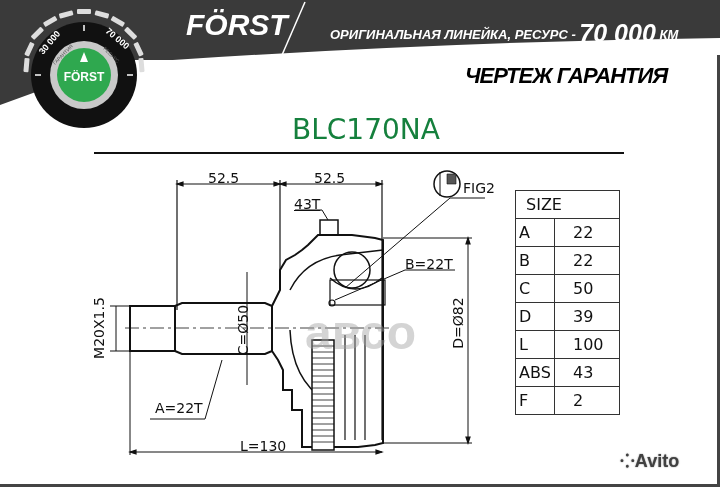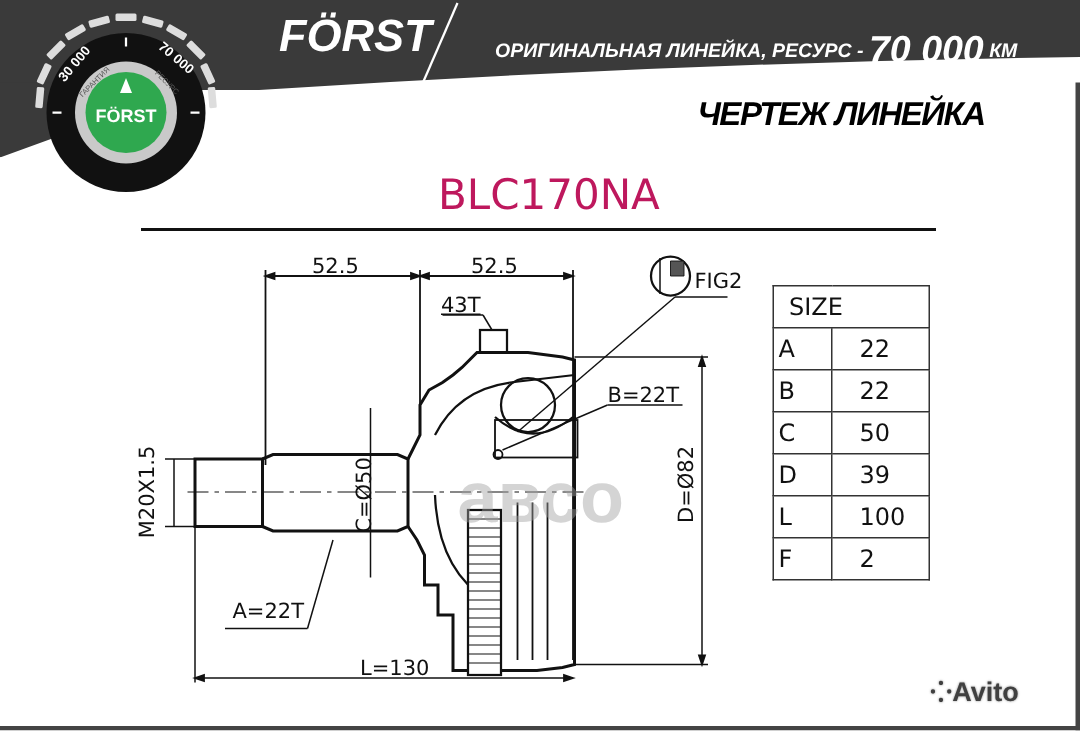--- a/index.html
+++ b/index.html
@@ -3,21 +3,21 @@
 <meta charset="utf-8">
 <style>
   html,body{margin:0;padding:0;}
   body{width:720px;height:487px;position:relative;overflow:hidden;background:#fff;font-family:"Liberation Sans",sans-serif;}
   .hdr{position:absolute;left:0;top:0;width:720px;height:60px;}
   .brand{position:absolute;left:186px;top:8px;font-size:30px;font-weight:bold;font-style:italic;color:#fff;letter-spacing:0px;}
   .tagline{position:absolute;left:306px;top:19px;font-size:13px;font-weight:bold;font-style:italic;color:#fff;white-space:nowrap;margin-left:24px;}
   .tagline .big{font-size:25px;vertical-align:-3px;}
   .tagline .km{font-size:13px;}
   .subtitle{position:absolute;left:465px;top:63px;font-size:22px;font-weight:bold;font-style:italic;color:#000;letter-spacing:-1px;}
-  .partno{position:absolute;left:292px;top:113px;font-size:28px;color:#be185d;font-family:"DejaVu Sans",sans-serif;}
+  .partno{position:absolute;left:292px;top:113px;font-size:28px;color:#15803d;font-family:"DejaVu Sans",sans-serif;}
   .rule{position:absolute;left:94px;top:152px;width:530px;height:2px;background:#111;}
   .size-table{position:absolute;left:515px;top:190px;border-collapse:collapse;font-family:"DejaVu Sans",sans-serif;font-size:16px;color:#111;border-radius:10px;}
   .size-table td{border:1.5px solid #333;height:27px;padding:0 3px;}
   .size-table td.k{width:32px;}
   .size-table td.v{width:43px;padding-left:18px;}
   .size-table td.h{padding-left:10px;}
   .lbl{position:absolute;font-family:"DejaVu Sans",sans-serif;font-size:14px;color:#111;white-space:nowrap;}
   .avito{position:absolute;left:620px;top:448px;font-size:18px;color:#404040;font-weight:bold;text-shadow:0 0 2px #bbb,0 0 1px #999;}
   .watermark{position:absolute;left:305px;top:305px;font-size:48px;color:rgba(160,160,160,0.45);font-weight:bold;}
   .bottom-bar{position:absolute;left:0;top:484px;width:720px;height:3px;background:#444;}
@@ -56,21 +56,21 @@
   <text x="69" y="76" text-anchor="middle" font-family="Liberation Sans, sans-serif" font-weight="bold" font-size="12" fill="#fff">FÖRST</text>
   <text x="28" y="50" font-family="Liberation Sans, sans-serif" font-weight="bold" font-size="9" fill="#fff" transform="rotate(-50 28 50)">30 000</text>
   <text x="90" y="27" font-family="Liberation Sans, sans-serif" font-weight="bold" font-size="9" fill="#fff" transform="rotate(40 90 27)">70 000</text>
   <text x="40" y="60" font-family="Liberation Sans, sans-serif" font-size="5" fill="#555" transform="rotate(-45 40 60)">ГАРАНТИЯ</text>
   <text x="88" y="44" font-family="Liberation Sans, sans-serif" font-size="5" fill="#555" transform="rotate(45 88 44)">РЕСУРС</text>
   <line x1="69" y1="20" x2="69" y2="26" stroke="#fff" stroke-width="1.5"></line>
   <line x1="20" y1="70" x2="26" y2="70" stroke="#fff" stroke-width="1.5"></line>
   <line x1="112" y1="70" x2="118" y2="70" stroke="#fff" stroke-width="1.5"></line>
 </svg>
 
-<div class="subtitle">ЧЕРТЕЖ ЛИНЕЙКА</div>
+<div class="subtitle">ЧЕРТЕЖ ГАРАНТИЯ</div>
 <div class="partno">BLC170NA</div>
 <div class="rule"></div>
 
 <svg style="position:absolute;left:90px;top:160px;" width="420" height="300" viewBox="0 0 420 300" stroke="#111" fill="none" stroke-width="1.2">
 
   <line x1="87" y1="24" x2="190" y2="24"></line>
   <line x1="190" y1="24" x2="292" y2="24"></line>
   <line x1="87" y1="20" x2="87" y2="150"></line>
   <line x1="190" y1="20" x2="190" y2="110"></line>
   <line x1="292" y1="20" x2="292" y2="280"></line>
@@ -182,20 +182,24 @@
       </tr>
   <tr>
         <td class="k">D</td>
         <td class="v">39</td>
       </tr>
   <tr>
         <td class="k">L</td>
         <td class="v">100</td>
       </tr>
   <tr>
+        <td class="k">ABS</td>
+        <td class="v">43</td>
+      </tr>
+  <tr>
         <td class="k">F</td>
         <td class="v">2</td>
       </tr>
 </tbody>
   </table>
 
 <div class="avito"><span>⁘</span><span>Avito</span></div>
 
 <div class="right-bar"></div>
 <div class="bottom-bar"></div>

